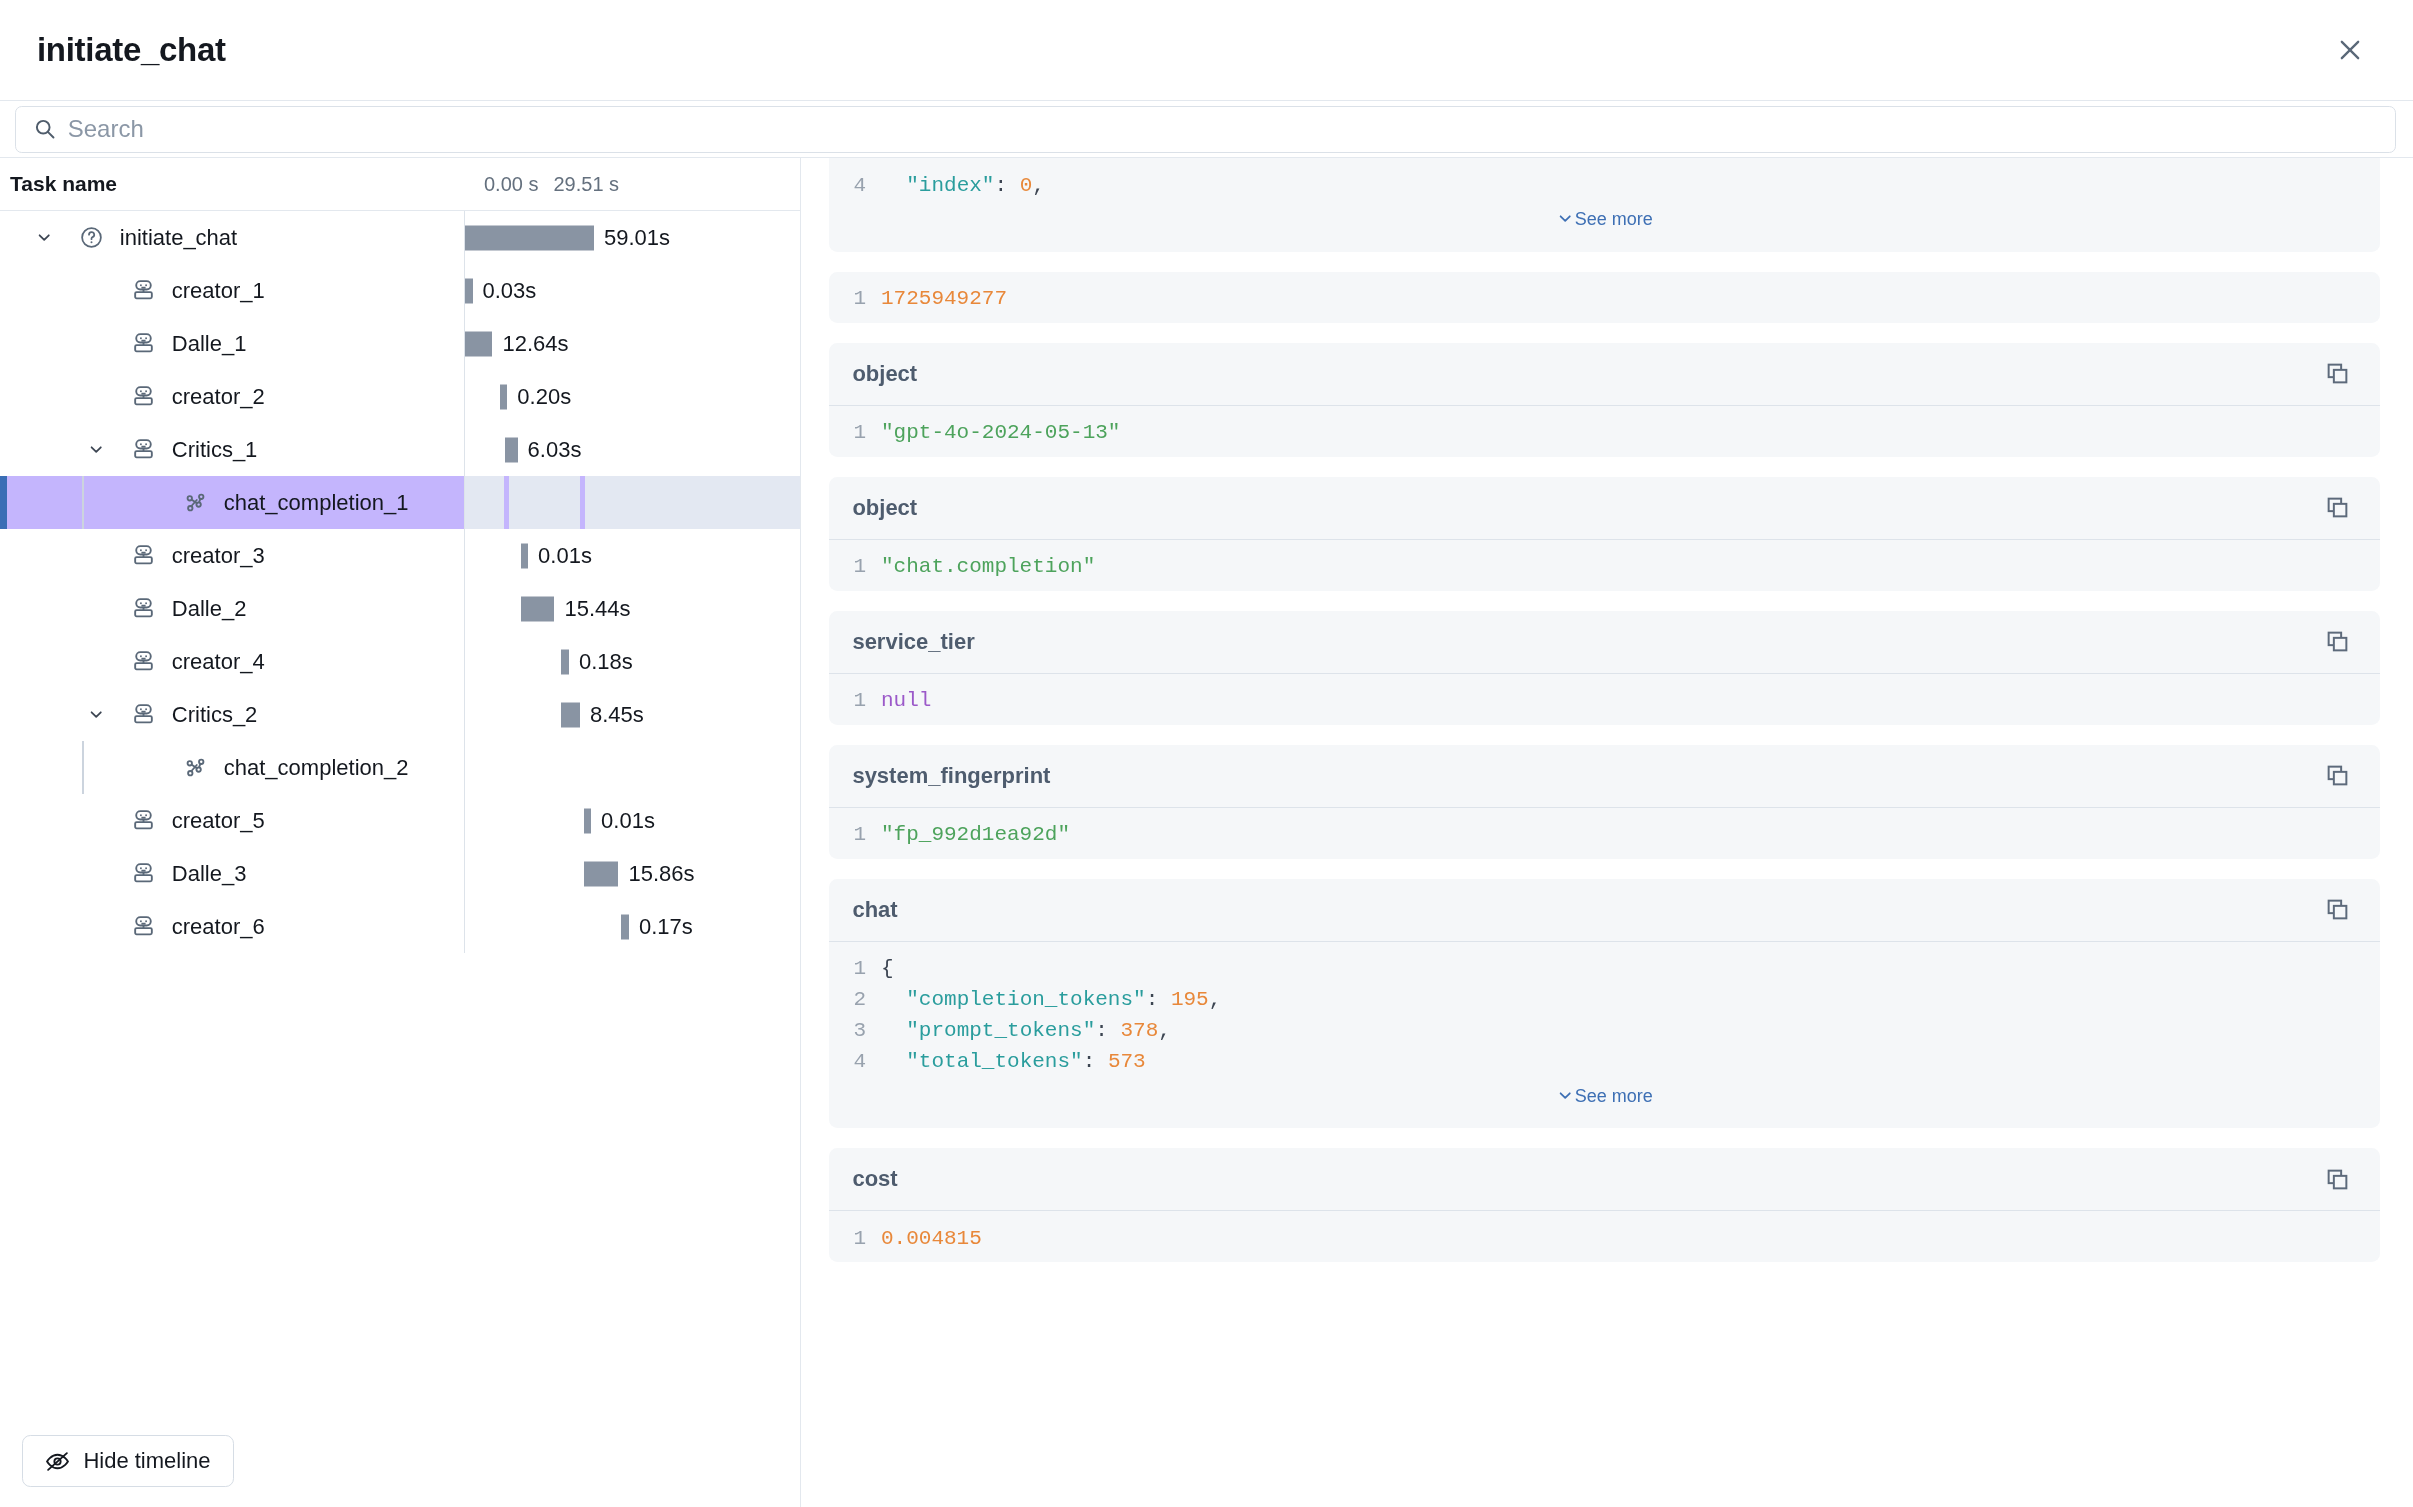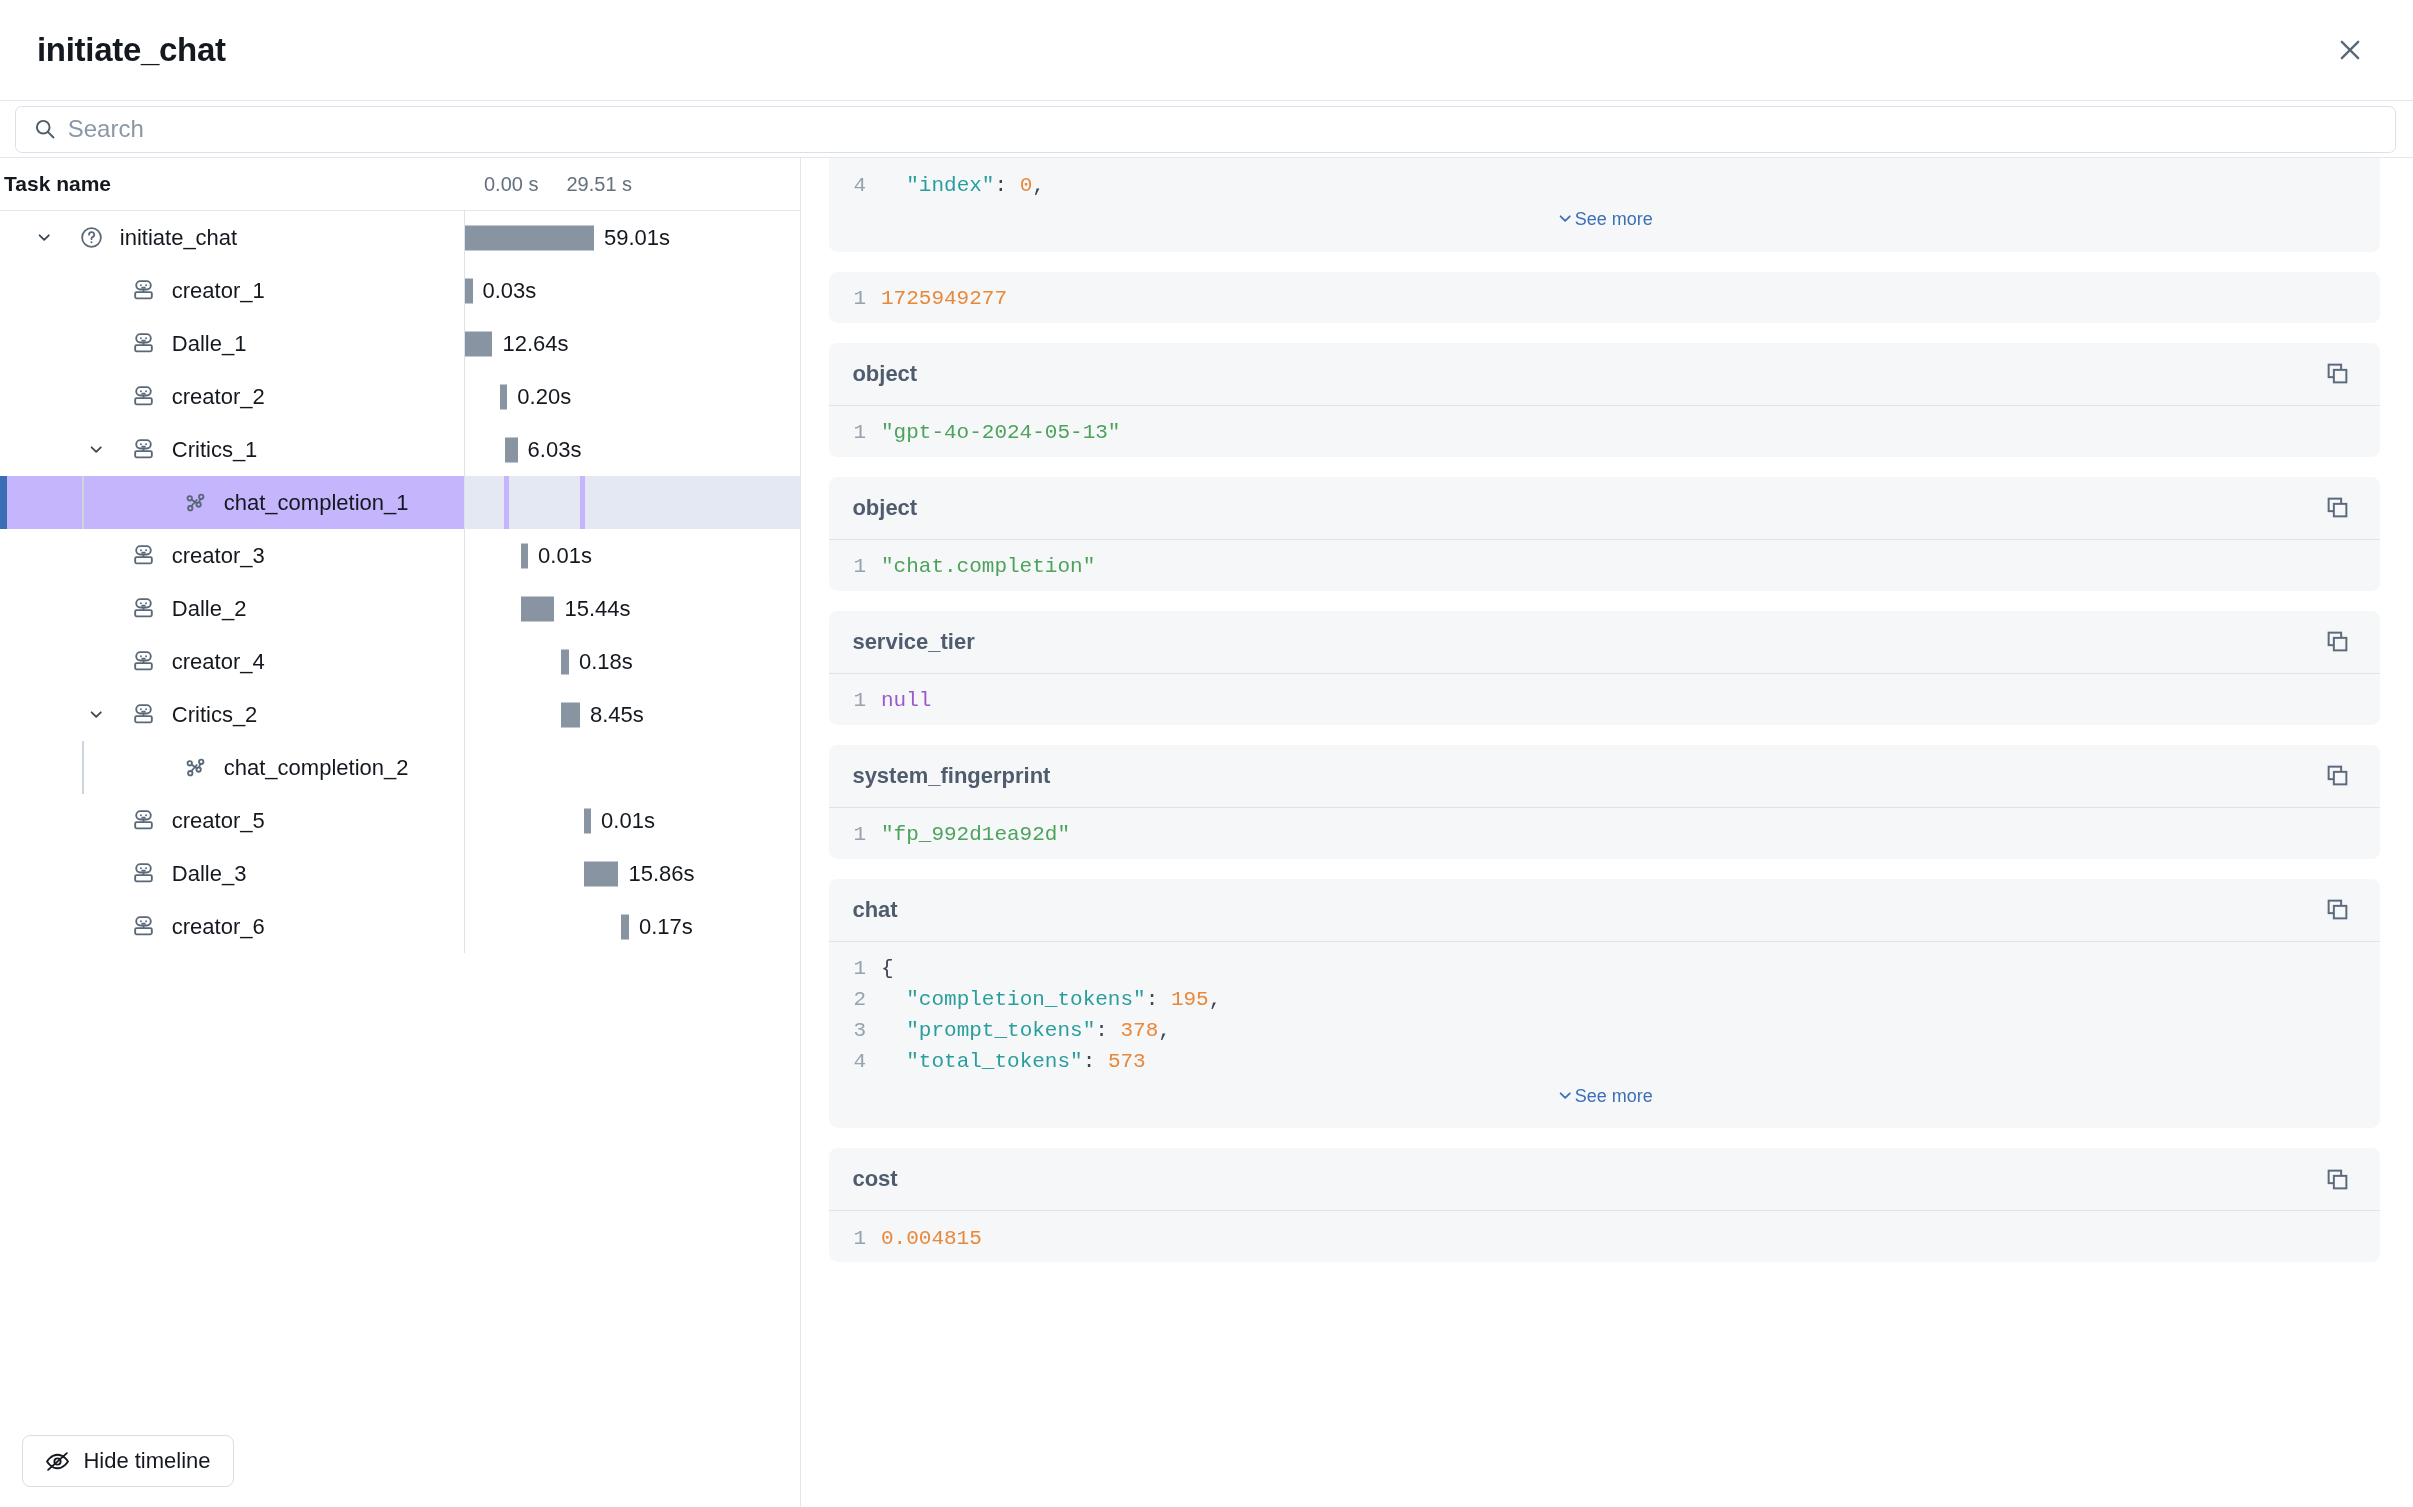--- a/index.html
+++ b/index.html
@@ -82,30 +82,30 @@
   .tl-head {
     display: flex;
     height: 53px;
     align-items: center;
     border-bottom: 1.7px solid #e3e8ee;
     flex: 0 0 auto;
   }
   .tl-head-name {
     width: 464px;
     min-width: 464px;
-    padding-left: 4px;
+    padding-left: 10px;
     font-size: 21px;
     font-weight: bold;
     color: #14181f;
   }
   .tl-head-axis {
     flex: 1;
     display: flex;
     align-items: center;
-    gap: 28px;
+    gap: 15px;
     padding-left: 20px;
     font-size: 20px;
     color: #64707e;
   }
 
   .tl-rows {
     flex: 1;
     position: relative;
     overflow: hidden;
   }

